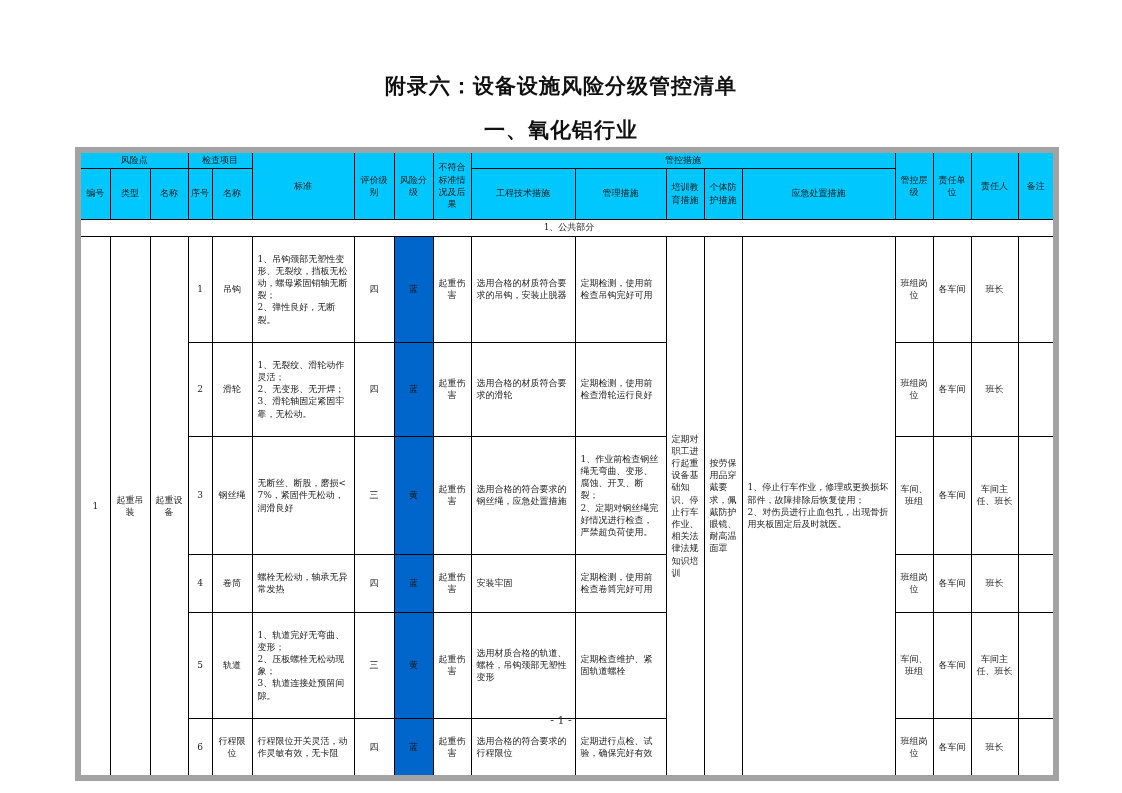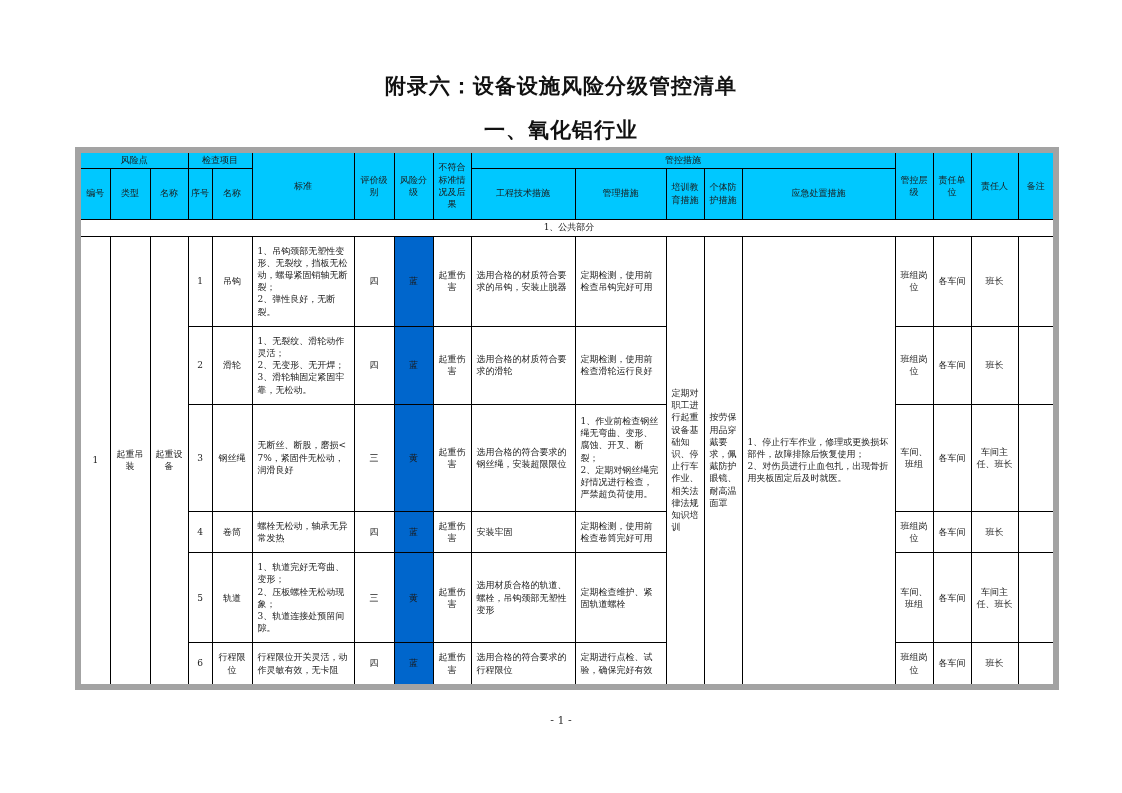--- a/index.html
+++ b/index.html
@@ -7,21 +7,21 @@
          font-family:"DejaVu Serif","Liberation Serif",serif; color:#222; }
   .title { position:absolute; left:0; width:1122px; text-align:center;
            font-family:"DejaVu Sans","Liberation Sans",sans-serif; font-weight:bold; color:#111; }
   .t1 { top:72px; font-size:21px; letter-spacing:1px; }
   .t2 { top:116px; font-size:21px; letter-spacing:1px;text-align:center; }
   .pageno { position:absolute; top:714px; left:0; width:1122px; text-align:center; font-size:11px; color:#333; }
   table.grid { position:absolute; left:75px; top:147px; border-collapse:collapse; table-layout:fixed;
                border:6px solid #a3a3a3; }
   table.grid td { border:1px solid #000; font-size:9px; line-height:12.2px; text-align:center;
                   vertical-align:middle; padding:0 2px; overflow:hidden; word-break:break-all; }
-  table.grid td.l { text-align:left; padding:8px 5px; }
+  table.grid td.l { text-align:left; padding:16px 5px; }
   .hd td { background:#00c8ff; color:#1a1a1a; }
   .sec td { text-align:center; padding-left:6px !important; }
   td.blue { background:#0066cc; color:#1a1a1a; }
 </style>
 </head>
 <body>
 
 <div class="title t1">附录六：设备设施风险分级管控清单</div>
 <div class="title t2">一、氧化铝行业</div>
 
@@ -116,21 +116,21 @@
     <td></td>
   </tr>
 
   <tr style="height:107px">
     <td>3</td>
     <td>钢丝绳</td>
     <td class="l">无断丝、断股，磨损&lt;7%，紧固件无松动，润滑良好</td>
     <td>三</td>
     <td class="blue">黄</td>
     <td>起重伤害</td>
-    <td class="l">选用合格的符合要求的钢丝绳，安装超限限位</td>
+    <td class="l">选用合格的符合要求的钢丝绳，应急处置措施</td>
     <td class="l" style="white-space:pre-line">1、作业前检查钢丝绳无弯曲、变形、腐蚀、开叉、断裂；
 2、定期对钢丝绳完好情况进行检查，严禁超负荷使用。</td>
     <td>车间、班组</td>
     <td>各车间</td>
     <td>车间主任、班长</td>
     <td></td>
   </tr>
 
   <tr style="height:40px">
     <td>4</td>

